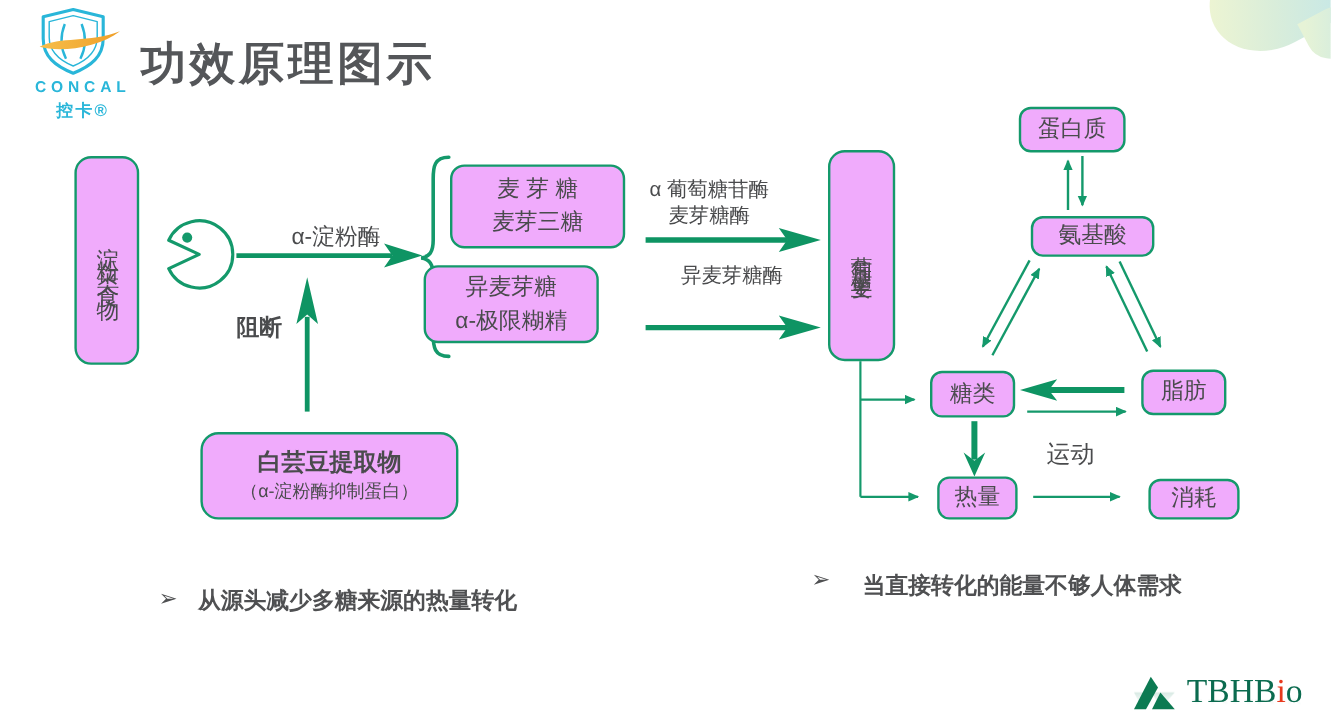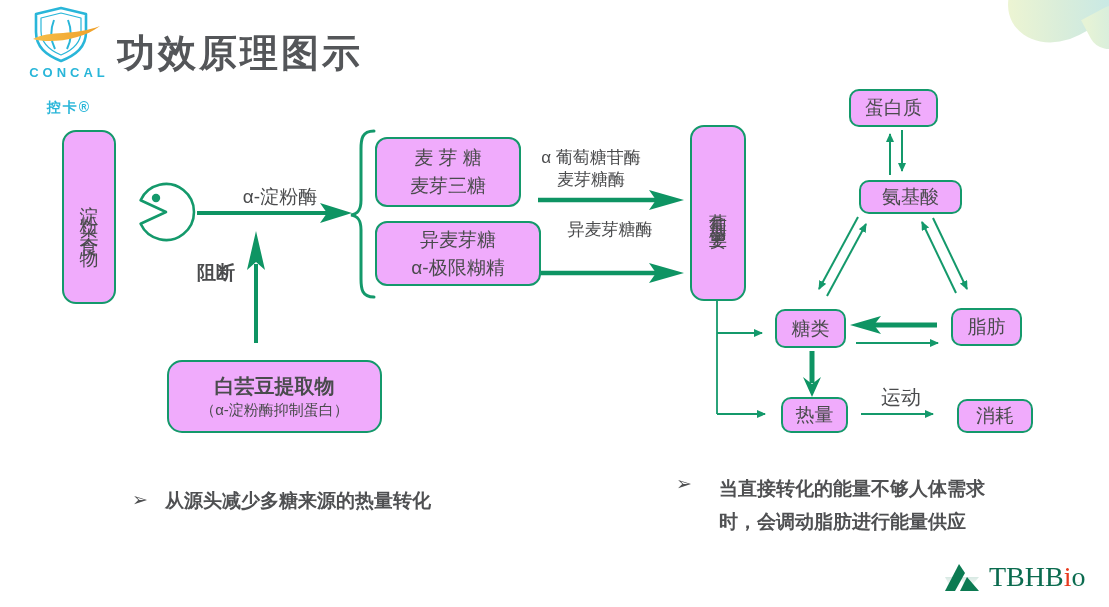--- a/index.html
+++ b/index.html
@@ -17,51 +17,51 @@
     background:linear-gradient(115deg,#eef5d2 8%,#d9edda 52%,#c7e8e6 92%);
     border-radius:55% 55% 0 55%;transform:rotate(-28deg);}
   .leaf2{position:absolute;left:1088px;top:6px;width:50px;height:42px;
     background:linear-gradient(115deg,#e6f3d6 10%,#c8e8e4 90%);
     border-radius:0 55% 55% 55%;transform:rotate(-28deg);}
 
   
   .logo-wrap{position:absolute;left:16px;top:6px;width:106px;text-align:center;}
   .logo-shield{display:block;margin:0 auto;}
   .brand-name{color:var(--cyan);font-size:13px;font-weight:700;letter-spacing:4px;margin-top:1px;}
-  .brand-sub{color:var(--cyan);font-size:14px;font-weight:700;letter-spacing:2px;margin-top:19px;}
+  .brand-sub{color:var(--cyan);font-size:14px;font-weight:700;letter-spacing:2px;margin-top:4px;}
   .page-title{position:absolute;left:117px;top:28px;font-size:38px;font-weight:700;
     color:#545659;letter-spacing:3px;}
 
   
   .box{position:absolute;border:2.5px solid var(--green);border-radius:12px;background:#f0abfc;
     display:flex;flex-direction:column;align-items:center;justify-content:center;
     color:var(--dark);font-size:19px;line-height:28px;box-sizing:border-box;text-align:center;}
   .vtext{writing-mode:vertical-rl;text-orientation:mixed;}
   .b-starch{left:62px;top:130px;width:54px;height:174px;letter-spacing:11px;border-radius:14px;}
   .b-maltose{left:375px;top:137px;width:146px;height:70px;}
-  .b-isomalt{left:375px;top:221px;width:166px;height:65px;}
+  .b-isomalt{left:353px;top:221px;width:146px;height:65px;}
   .b-extract{left:167px;top:360px;width:215px;height:73px;border-radius:15px;}
   .b-extract .t1{font-weight:700;font-size:20px;line-height:26px;}
   .b-extract .t2{font-size:15px;line-height:22px;}
   .b-glucose{left:690px;top:125px;width:56px;height:176px;font-size:18px;letter-spacing:4px;border-radius:14px;}
   .b-protein{left:849px;top:89px;width:89px;height:38px;border-radius:10px;}
   .b-amino{left:859px;top:180px;width:103px;height:34px;border-radius:10px;}
   .b-sugar{left:775px;top:309px;width:71px;height:39px;border-radius:10px;}
   .b-fat{left:951px;top:308px;width:71px;height:38px;border-radius:10px;}
   .b-heat{left:781px;top:397px;width:67px;height:36px;border-radius:10px;text-align:right;}
   .b-consume{left:957px;top:399px;width:76px;height:34px;border-radius:10px;}
 
   
   .lbl{position:absolute;color:var(--dark);font-size:19px;}
   .l-amylase{left:222px;top:184px;width:116px;text-align:center;}
   .l-block{left:197px;top:260px;font-weight:700;}
   .l-enzyme{font-size:17px;line-height:22px;text-align:center;}
   .l-enzyme1{left:530px;top:147px;width:122px;}
   .l-enzyme2{left:546px;top:219px;width:128px;}
-  .l-exercise{left:872px;top:384px;width:58px;text-align:center;font-size:20px;}
+  .l-exercise{left:872px;top:365px;width:58px;font-size:20px;}
 
   
   .bullet{position:absolute;display:flex;color:#4F5052;font-weight:700;font-size:19px;}
   .bullet .mark{flex:0 0 auto;}
   .bullet-left{left:132px;top:488px;}
   .bullet-left .mark{margin-right:17px;}
   .bullet-right{left:676px;top:472px;}
   .bullet-right .mark{margin-right:27px;}
   .bullet-right .lines{line-height:33px;}
 
@@ -208,21 +208,20 @@
   <div class="lbl l-exercise">运动</div>
 
   <div class="bullet bullet-left">
     <span class="mark">➢</span>
     <span>从源头减少多糖来源的热量转化</span>
   </div>
   <div class="bullet bullet-right">
     <span class="mark">➢</span>
     <span class="lines">
       <span>当直接转化的能量不够人体需求</span><br>
-      <span>时，会调动脂肪进行能量供应</span>
     </span>
   </div>
 
   <div class="tbh">
     <svg width="42" height="30" viewBox="0 0 42 30">
       <path d="M4 29 L18 2 L24 11 L14 29 Z" fill="#0C7A52"></path>
       <path d="M19 29 L26 15 L38 29 Z" fill="#0C7A52"></path>
     </svg>
     <div class="tbh-text"><span>TBHB</span><span class="red">i</span><span>o</span></div>
   </div>

